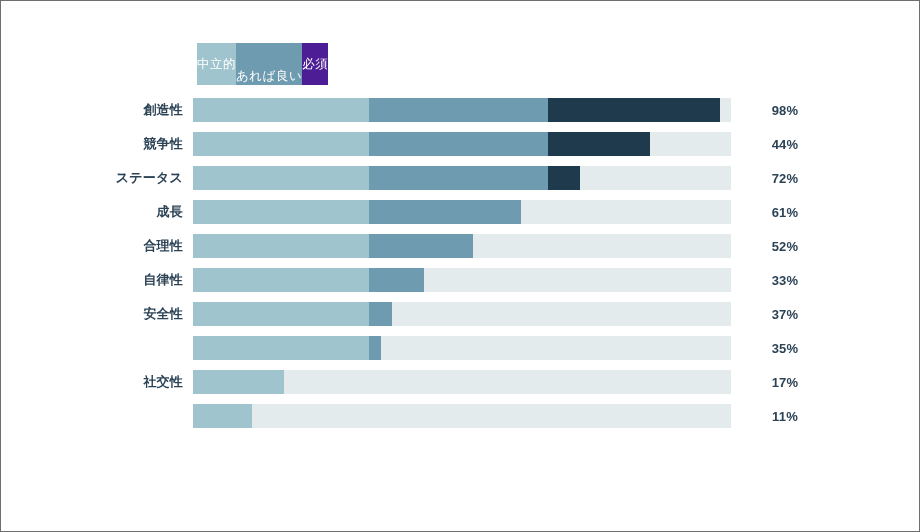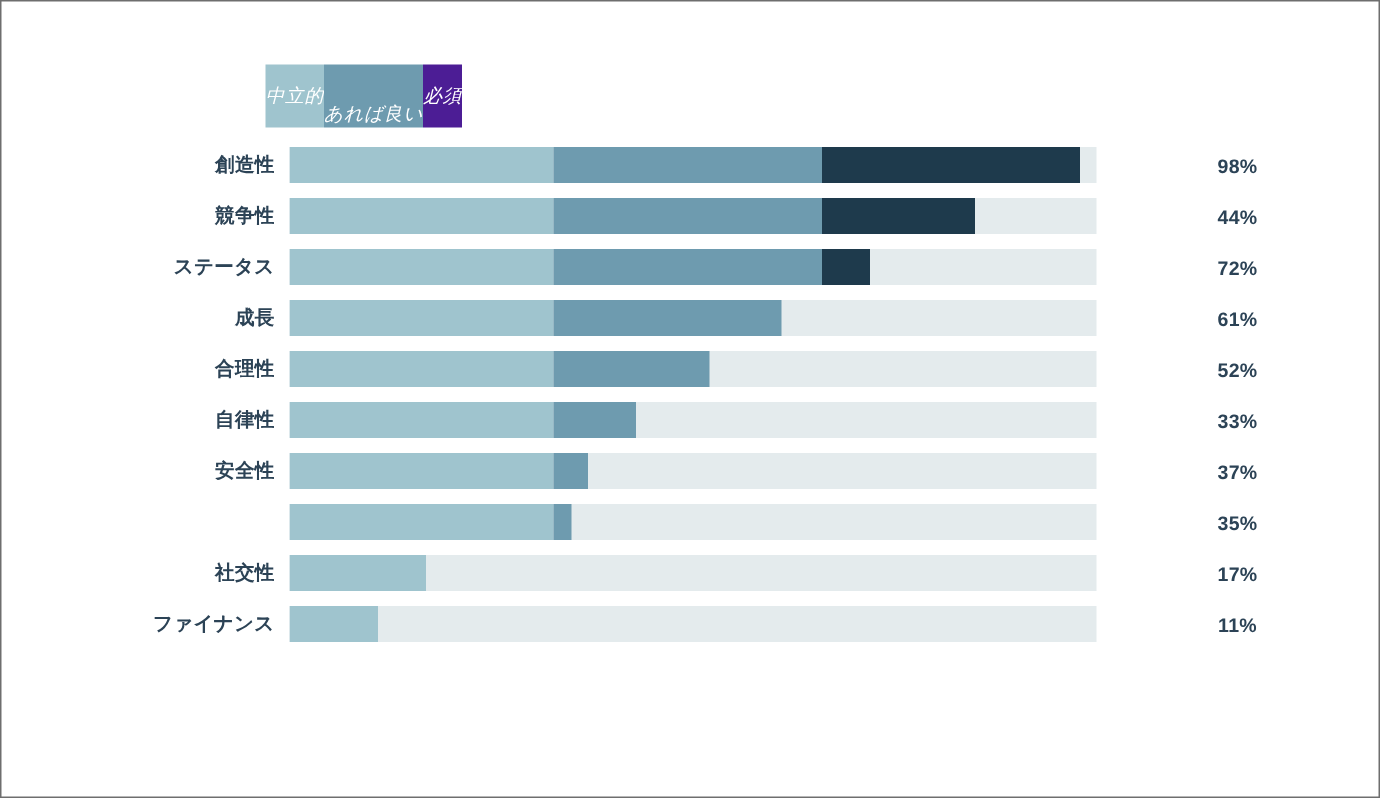--- a/index.html
+++ b/index.html
@@ -23,26 +23,25 @@
     position: absolute;
     left: 0;
     top: 0;
     width: 918px;
     height: 530px;
   }
 
   
   .legend-row {
     position: absolute;
-    left: 176px;
+    left: 196px;
     top: 42px;
     width: 538px;
     height: 42px;
     display: flex;
-    font-style: italic;
   }
   .legend-seg {
     display: flex;
     align-items: center;
     justify-content: center;
     height: 100%;
     color: #ffffff;
     font-size: 12.5px;
     font-weight: 500;
     letter-spacing: 0.5px;
@@ -94,21 +93,21 @@
   .seg {
     position: absolute;
     top: 0;
     height: 100%;
   }
   .seg.neutral    { background: #9fc4ce; }
   .seg.niceToHave { background: #6e9baf; }
   .seg.mustHave   { background: #1e3a4c; }
   .row-value {
     position: absolute;
-    left: 784px;
+    left: 744px;
     width: 80px;
     text-align: center;
     font-size: 13px;
     font-weight: 700;
     color: #2c4356;
     letter-spacing: 0.2px;
   }
 </style>
 </head>
 <body>
@@ -214,21 +213,20 @@
         <div class="row">
           <div class="row-label">社交性</div>
           <div class="track">
             <div class="bar" style="width: 91.46px;">
               <div class="seg neutral" style="left: 0px; width: 91.46px;"></div>
             </div>
           </div>
           <div class="row-value">17%</div>
         </div>
         <div class="row">
-          <div class="row-label">ファイナンス</div>
           <div class="track">
             <div class="bar" style="width: 59.18px;">
               <div class="seg neutral" style="left: 0px; width: 59.18px;"></div>
             </div>
           </div>
           <div class="row-value">11%</div>
         </div>
       </div>
 
   </div>

